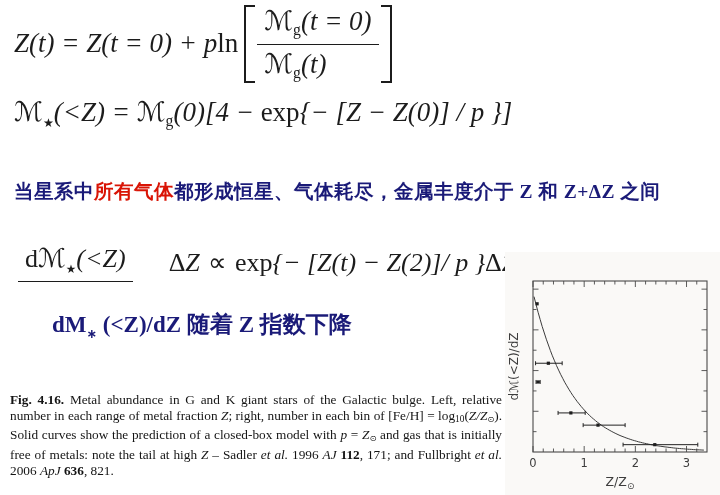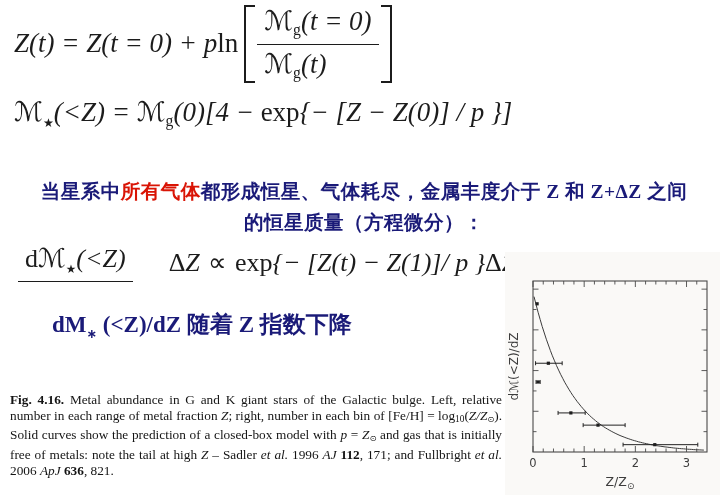--- a/index.html
+++ b/index.html
@@ -56,30 +56,29 @@
     <span class="num"><span class="scr">ℳ</span><span class="msub">g</span><span>(t = 0)</span></span>
     <span class="den"><span class="scr">ℳ</span><span class="msub">g</span><span>(t)</span></span>
   </span>
   <span class="bracket right"></span>
 </div>
 
 <div class="abs math" style="left:14px;top:96px;">
   <span class="scr">ℳ</span><span class="msub-star">★</span><span>(&lt;Z) = </span><span class="scr">ℳ</span><span class="msub">g</span><span>(0)[4 − </span><span class="rm">exp</span><span>{− [Z − Z(0)] / p }]</span>
 </div>
 
-<div class="abs cn" style="left:14px;top:176px;width:700px;text-align:center;">
+<div class="abs cn" style="left:14px;top:176px;width:700px;">
   <span>当星系中</span><span class="hl">所有气体</span><span>都形成恒星、气体耗尽，金属丰度介于 Z 和 Z+ΔZ 之间</span><br>
-  <span>的恒星质量（方程微分）：</span>
 </div>
 
 <div class="abs eq-row math" style="left:18px;top:243px;font-size:26px;gap:36px;">
   <span class="frac">
     <span class="num"><span class="rm">d</span><span class="scr">ℳ</span><span class="msub-star">★</span><span>(&lt;Z)</span></span>
   </span>
-  <span><span class="rm">Δ</span><span>Z</span><span class="sym"> ∝ </span><span class="rm">exp</span><span>{− [Z(t) − Z(1)]/ p }</span><span class="rm">Δ</span><span>Z</span></span>
+  <span><span class="rm">Δ</span><span>Z</span><span class="sym"> ∝ </span><span class="rm">exp</span><span>{− [Z(t) − Z(2)]/ p }</span><span class="rm">Δ</span><span>Z</span></span>
 </div>
 
 <div class="abs blue-line" style="left:52px;top:309px;">
   <span>dM</span><span class="star">∗</span><span> (&lt;Z)/dZ 随着 Z 指数下降</span>
 </div>
 
 <div class="abs caption" style="left:10px;top:392px;">
   <span class="b">Fig. 4.16.</span><span>  Metal abundance in G and K giant stars of the Galactic bulge. Left, relative number in each range of metal fraction </span><span class="i">Z</span><span>; right, number in each bin of [Fe/H] = log</span><span class="sub">10</span><span>(</span><span class="i">Z/Z</span><span class="sun">⊙</span><span>). Solid curves show the prediction of a closed-box model with </span><span class="i">p</span><span> = </span><span class="i">Z</span><span class="sun">⊙</span><span> and gas that is initially free of metals: note the tail at high </span><span class="i">Z</span><span> – Sadler </span><span class="i">et al.</span><span> 1996 </span><span class="i">AJ </span><span class="b">112</span><span>, 171; and Fullbright </span><span class="i">et al.</span><span> 2006 </span><span class="i">ApJ </span><span class="b">636</span><span>, 821.</span>
 </div>
 

